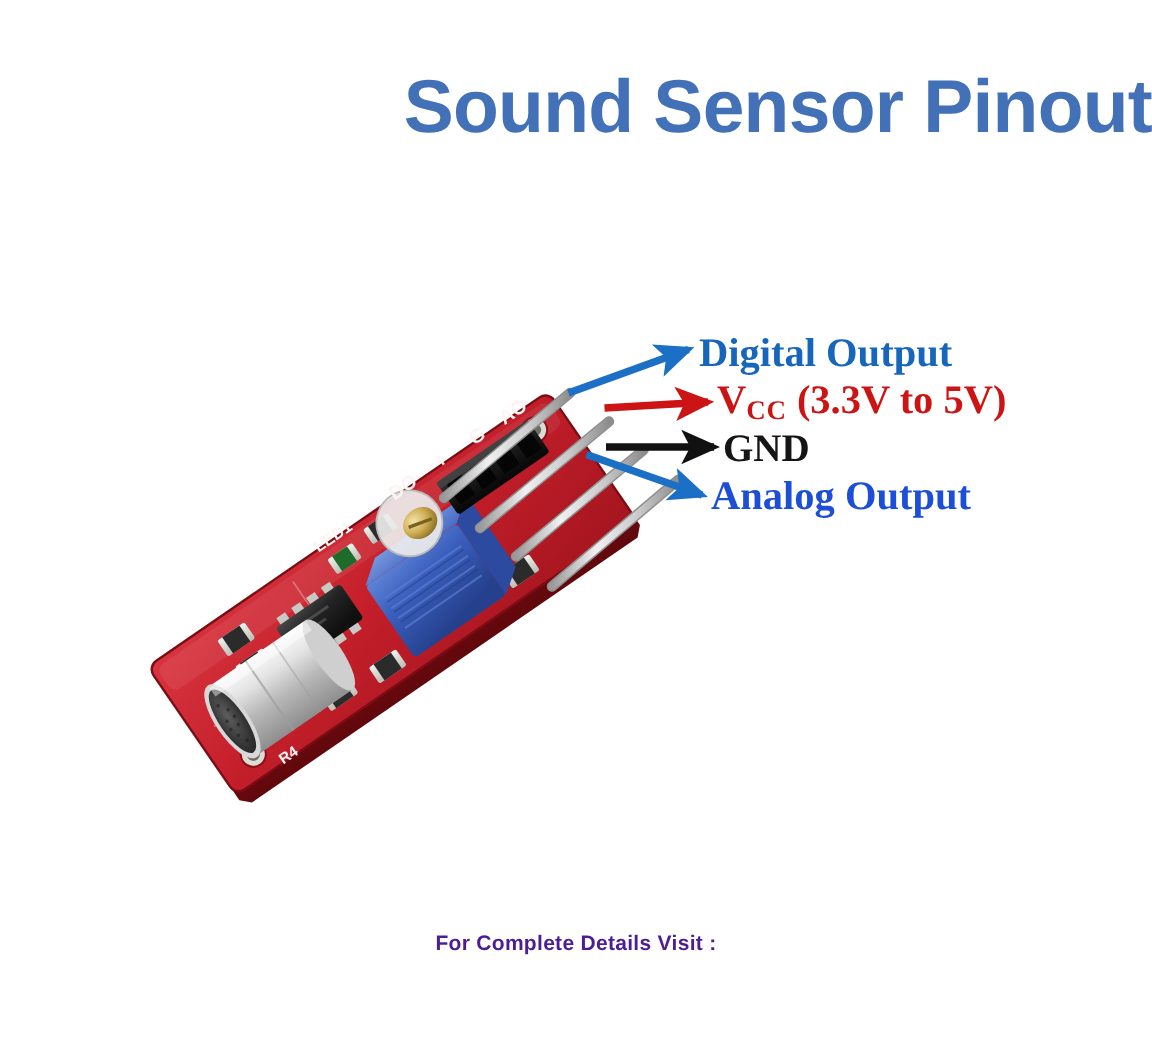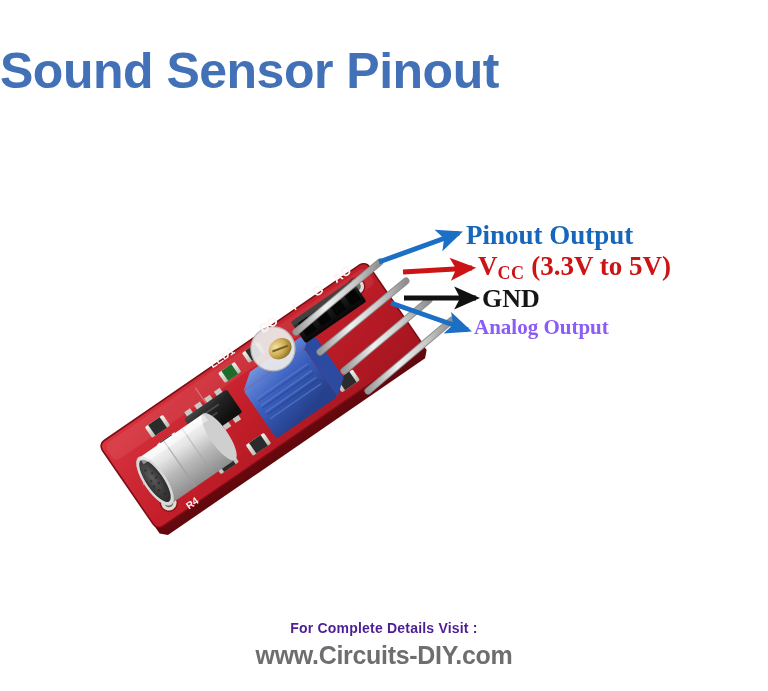--- a/index.html
+++ b/index.html
@@ -22,21 +22,21 @@
     height: 691px;
     background: #ffffff;
   }
 
   
   .title {
     position: absolute;
     left: 0;
     top: 40px;
     width: 768px;
-    text-align: left;
+    text-align: right;
     font-family: "Liberation Sans", sans-serif;
     font-size: 50px;
     font-weight: bold;
     letter-spacing: -0.5px;
     color: #4271b7;
     line-height: 62px;
     white-space: nowrap;
   }
 
   
@@ -69,22 +69,22 @@
   }
   .lbl-gnd {
     left: 482px;
     top: 286px;
     font-size: 26px;
     color: #151515;
   }
   .lbl-ao {
     left: 474px;
     top: 317px;
-    font-size: 21px;
-    color: #8b5cf6;
+    font-size: 27px;
+    color: #1d4ed8;
     text-align: center;
   }
 
   
   .footer-line1 {
     position: absolute;
     left: 0;
     top: 620px;
     width: 768px;
     text-align: center;
@@ -348,24 +348,23 @@
     </g>
 
     <g stroke-linecap="butt" fill="none">
       <line x1="379" y1="262" x2="459" y2="233" stroke="#1b6fc4" stroke-width="5" marker-end="url(#arrowBlue)"></line>
       <line x1="403" y1="272" x2="472" y2="268" stroke="#cc1414" stroke-width="5" marker-end="url(#arrowRed)"></line>
       <line x1="404" y1="298" x2="476" y2="298" stroke="#111111" stroke-width="5" marker-end="url(#arrowBlack)"></line>
       <line x1="391" y1="303" x2="468" y2="330" stroke="#1b6fc4" stroke-width="5" marker-end="url(#arrowBlue)"></line>
     </g>
   </svg>
 
-  <div class="pin-label lbl-do">Pinout Output</div>
+  <div class="pin-label lbl-do">Digital Output</div>
 
   <div class="pin-label lbl-vcc"><span>V</span><span class="sub">CC</span><span> (3.3V to 5V)</span></div>
 
   <div class="pin-label lbl-gnd">GND</div>
 
   <div class="pin-label lbl-ao">Analog Output</div>
 
   <div class="footer-line1">For Complete Details Visit :</div>
-  <div class="footer-line2">www.Circuits-DIY.com</div>
 
 </div>
 
 </body></html>

